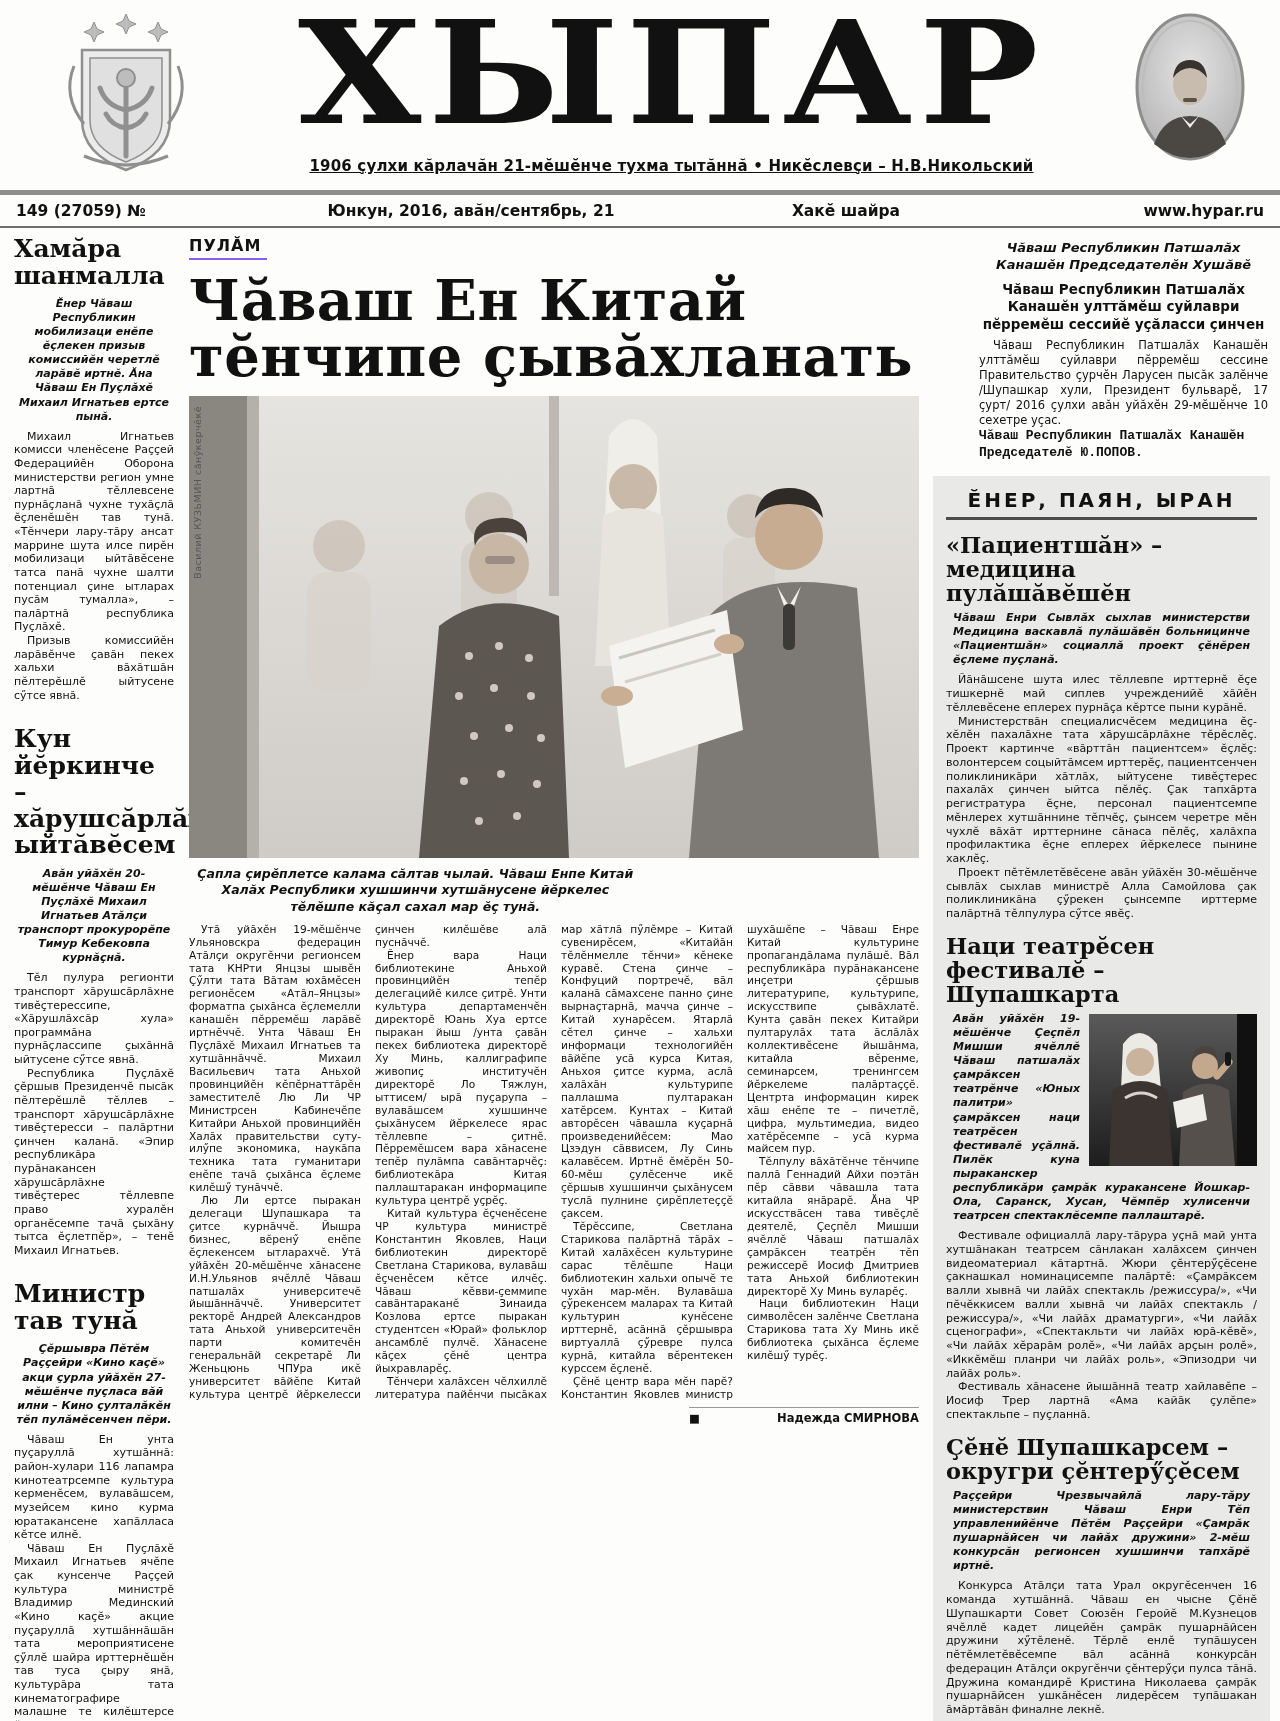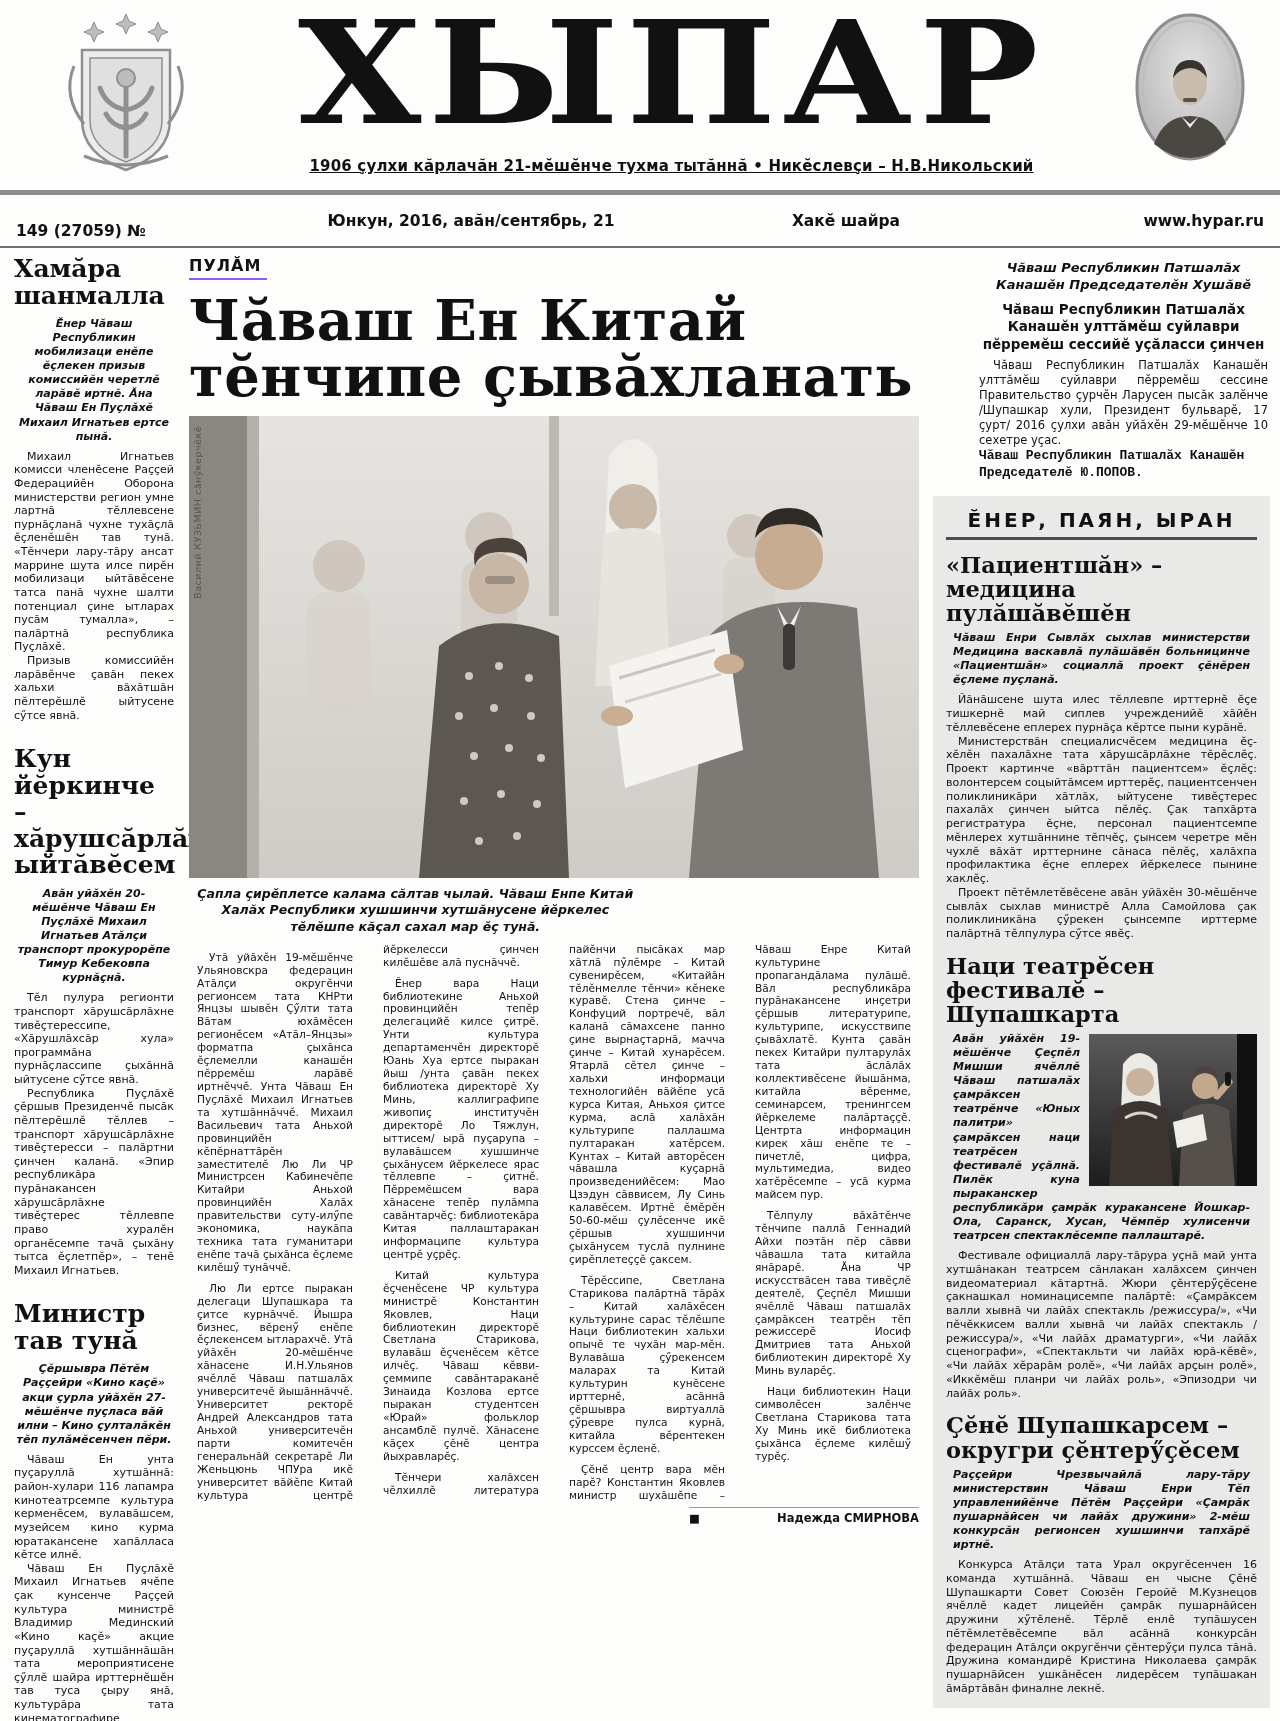--- a/index.html
+++ b/index.html
@@ -19,21 +19,21 @@
     font-size:142px;line-height:.92;letter-spacing:6px;display:inline-block;
     transform:scaleX(1.12) scaleY(1.0);transform-origin:center top;margin-top:2px;white-space:nowrap;
   }
   .mast-sub{font-weight:bold;font-size:15px;margin-top:18px;letter-spacing:.2px;text-decoration:underline;}
   .portrait-box{width:112px;height:150px;flex:0 0 auto;margin-top:6px;}
 
   
   .rule-thick{height:5px;background:#8e8e8e;margin-top:2px;}
   .dateline{display:flex;align-items:center;font-weight:bold;font-size:15.5px;
     padding:7px 16px 6px;border-bottom:2px solid #6f6f6f;}
-  .dl-issue{width:220px;margin-top:20px;}
+  .dl-issue{width:220px;}
   .dl-date{width:470px;text-align:center;}
   .dl-price{width:280px;text-align:center;}
   .dl-site{flex:1;text-align:right;}
 
   
   .content{display:flex;gap:14px;padding:8px 10px 0 14px;box-sizing:border-box;}
   .main-zone{width:905px;min-width:0;flex:0 0 auto;}
   .right-zone{flex:1;min-width:0;}
   .top-zone{display:grid;grid-template-columns:160px 1fr;gap:15px;}
 
@@ -53,21 +53,21 @@
     display:inline-block;padding:0 6px 3px 0;margin:0 0 6px;}
   .main-head{font-family:"DejaVu Serif","Liberation Serif",serif;font-weight:bold;
     font-size:56px;line-height:1.0;margin:6px 0 12px;letter-spacing:.5px;}
   .photo-wrap{position:relative;width:100%;height:462px;background:#d9d7d3;overflow:hidden;}
   .photo-wrap svg{display:block;width:100%;height:100%;}
   .photo-credit{position:absolute;left:3px;top:10px;writing-mode:vertical-rl;transform:rotate(180deg);
     font-size:9.5px;color:#555;letter-spacing:.5px;}
   .caption{font-weight:bold;font-style:italic;font-size:12.5px;line-height:1.3;
     text-align:center;width:62%;margin:8px 0 8px;}
   .cols-4{column-count:4;column-gap:14px;font-size:10.6px;line-height:1.22;text-align:justify;}
-  .cols-4 p{margin:8px;text-indent:12px;}
+  .cols-4 p{margin:0;text-indent:12px;}
   .byline-row{width:230px;margin-left:auto;border-top:1px solid #999;margin-top:6px;padding-top:3px;
     display:flex;justify-content:space-between;font-size:11.5px;font-weight:bold;}
 
   
   .announcement{padding:4px 2px 4px 46px;}
   .ann-t1{font-weight:bold;font-style:italic;font-size:13px;text-align:center;line-height:1.3;}
   .ann-t2{font-weight:bold;font-size:13.5px;text-align:center;line-height:1.3;margin:7px 0 5px;}
   .ann-body{font-size:11.5px;line-height:1.3;text-align:justify;text-indent:14px;margin:0;}
   .ann-sig{font-weight:bold;font-size:13px;text-align:left;line-height:1.3;font-family:Liberation Mono, monospace;}
 
@@ -319,20 +319,21 @@
             <path d="M94 78 q22 -16 46 -2 l6 76 h-56 z" fill="#55504c"></path>
             <path d="M128 62 l12 -14" stroke="#c3a88d" stroke-width="7" stroke-linecap="round"></path>
             <rect x="136" y="38" width="6" height="14" rx="3" fill="#141414"></rect>
 
             <path d="M84 88 l30 -8 4 26 -30 8 z" fill="#efeee9"></path>
           </svg>
         </div>
         <p class="sb-lede">Авӑн уйӑхӗн 19-мӗшӗнче Ҫеҫпӗл Мишши ячӗллӗ Чӑваш патшалӑх ҫамрӑксен театрӗнче «Юных палитри» ҫамрӑксен наци театрӗсен фестивалӗ уҫӑлнӑ. Пилӗк куна пыраканскер республикӑри ҫамрӑк куракансене Йошкар-Ола, Саранск, Хусан, Чӗмпӗр хулисенчи театрсен спектаклӗсемпе паллаштарӗ.</p>
         <div class="sb-txt">
             <p>Фестивале официаллӑ лару-тӑрура уҫнӑ май унта хутшӑнакан театрсем сӑнлакан халӑхсем ҫинчен видеоматериал кӑтартнӑ. Жюри ҫӗнтерӳҫӗсене ҫакнашкал номинацисемпе палӑртӗ: «Ҫамрӑксем валли хывнӑ чи лайӑх спектакль /режиссура/», «Чи пӗчӗккисем валли хывнӑ чи лайӑх спектакль /режиссура/», «Чи лайӑх драматурги», «Чи лайӑх сценографи», «Спектакльти чи лайӑх юрӑ-кӗвӗ», «Чи лайӑх хӗрарӑм ролӗ», «Чи лайӑх арҫын ролӗ», «Иккӗмӗш планри чи лайӑх роль», «Эпизодри чи лайӑх роль».</p>
+            <p>Фестиваль хӑнасене йышӑннӑ театр хайлавӗпе – Иосиф Трер лартнӑ «Ама кайӑк ҫулӗпе» спектакльпе – пуҫланнӑ.</p>
           </div>
       </article>
 
       <article>
         <h2 class="sb-head">Ҫӗнӗ Шупашкарсем – округри ҫӗнтерӳҫӗсем</h2>
         <p class="sb-lede">Раҫҫейри Чрезвычайлӑ лару-тӑру министерствин Чӑваш Енри Тӗп управленийӗнче Пӗтӗм Раҫҫейри «Ҫамрӑк пушарнӑйсен чи лайӑх дружини» 2-мӗш конкурсӑн регионсен хушшинчи тапхӑрӗ иртнӗ.</p>
         <div class="sb-txt">
             <p>Конкурса Атӑлҫи тата Урал округӗсенчен 16 команда хутшӑннӑ. Чӑваш ен чысне Ҫӗнӗ Шупашкарти Совет Союзӗн Геройӗ М.Кузнецов ячӗллӗ кадет лицейӗн ҫамрӑк пушарнӑйсен дружини хӳтӗленӗ. Тӗрлӗ енлӗ тупӑшусен пӗтӗмлетӗвӗсемпе вӑл асӑннӑ конкурсӑн федерацин Атӑлҫи округӗнчи ҫӗнтерӳҫи пулса тӑнӑ. Дружина командирӗ Кристина Николаева ҫамрӑк пушарнӑйсен ушкӑнӗсен лидерӗсем тупӑшакан ӑмӑртӑвӑн финалне лекнӗ.</p>
           </div>
       </article>

